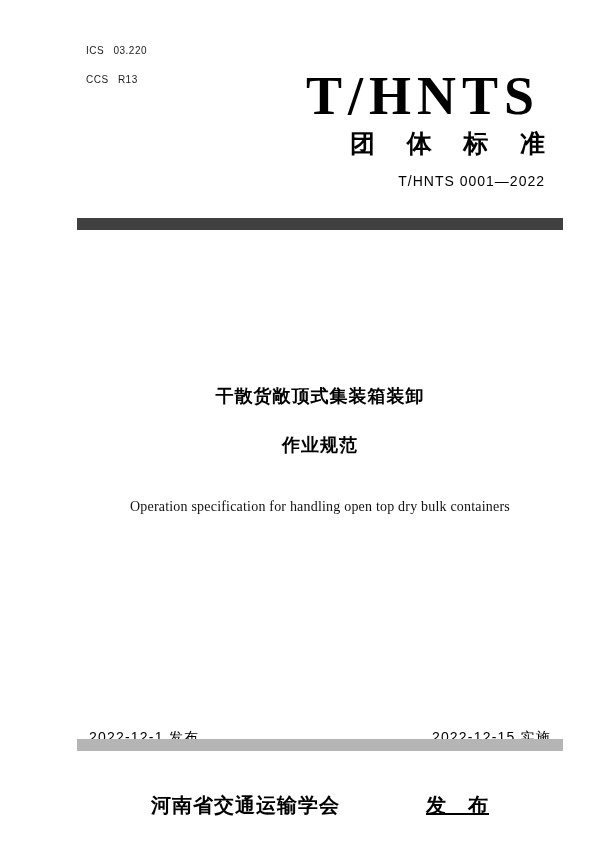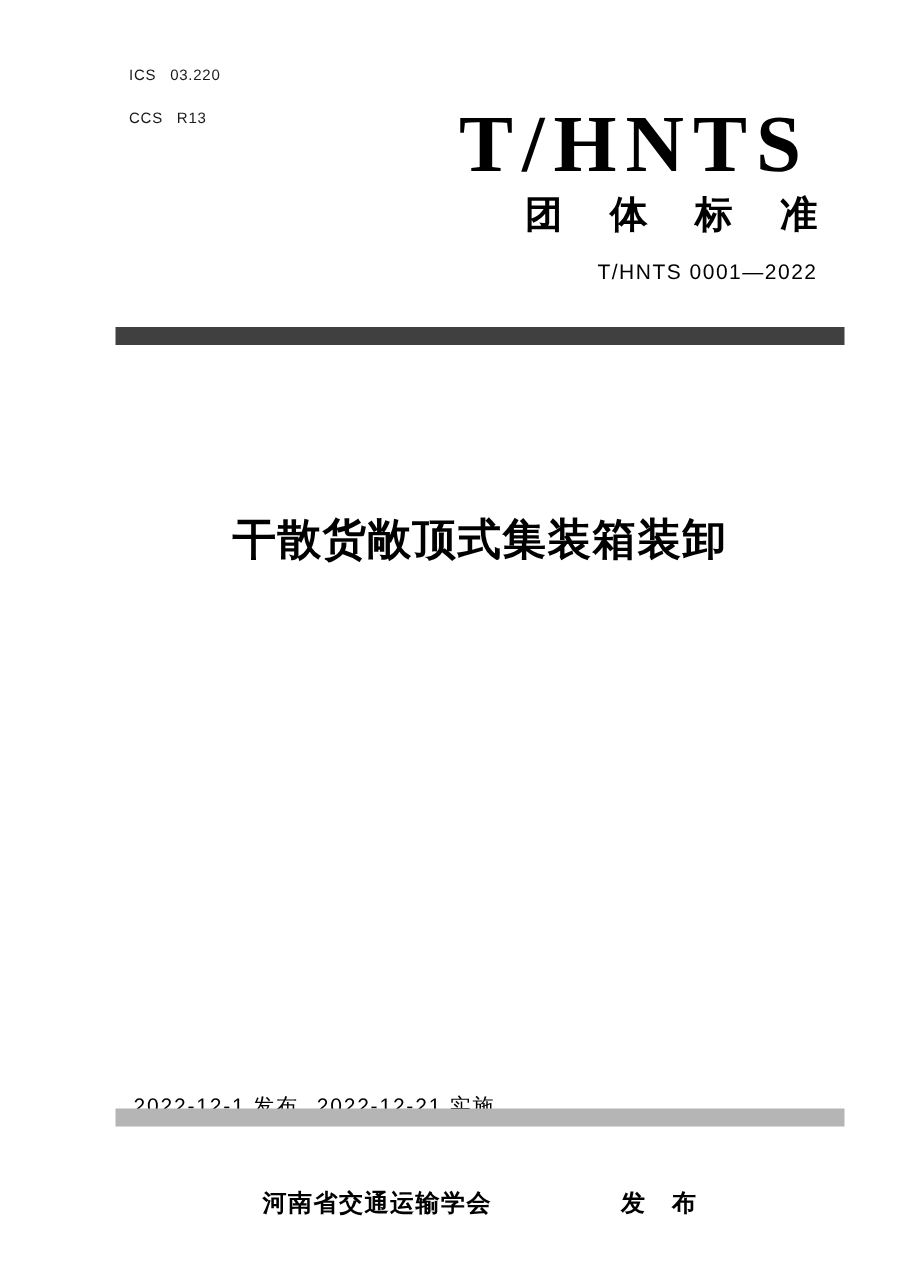--- a/index.html
+++ b/index.html
@@ -48,49 +48,50 @@
   .rule-top {
     position: absolute; left: 71px; top: 212px;
     width: 486px; height: 2px; background: #404040;
   }
 
   .title-block {
     position: absolute; left: 71px; top: 318px;
     width: 486px; text-align: center;
   }
   .title-cn {
-    font-size: 29px; font-weight: bold; line-height: 37px;
+    font-size: 18px; font-weight: bold; line-height: 37px;
     letter-spacing: 1px;
+    margin-top: 36px;
   }
   .title-en {
     margin-top: 17px;
     font-family: "Liberation Serif", serif;
     font-size: 14px; color: #111; letter-spacing: 0.2px;
   }
 
   .dates-row {
     position: absolute; left: 71px; top: 711px;
-    width: 486px; display: flex; justify-content: flex-start;
+    width: 486px; display: flex; justify-content: space-between;
     font-size: 14px; letter-spacing: 1.2px; white-space: nowrap;
   }
 
   .rule-bottom {
     position: absolute; left: 71px; top: 733px;
     width: 486px; height: 1px; background: #b5b5b5;
   }
 
   .publisher-row {
     position: absolute; left: 71px; top: 774px;
     width: 486px; display: flex; justify-content: center;
     align-items: center;
-    font-size: 16px; font-weight: bold; letter-spacing: 1px;
+    font-size: 20px; font-weight: bold; letter-spacing: 1px;
     white-space: nowrap;
     gap: 48px;
   }
-  .publisher-row .publish-label { margin-left: 26px; }
+  .publisher-row .publish-label { margin-left: 26px; text-decoration: underline; }
 </style>
 </head>
 <body>
 
 <div class="page">
 
   <div class="ics-block">
     <div>ICS 03.220</div>
     <div>CCS R13</div>
   </div>
@@ -104,26 +105,28 @@
     <span>准</span>
   </div>
 
   <div class="std-number">T/HNTS 0001—2022</div>
 
   <div class="rule-top"></div>
 
   <div class="title-block">
     <div class="title-cn">
       <div>干散货敞顶式集装箱装卸</div>
+      <div>作业规范</div>
     </div>
+    <div class="title-en">Operation specification for handling open top dry bulk containers</div>
   </div>
 
   <div class="dates-row">
     <span>2022-12-1 发布</span>
-    <span>2022-12-21 实施</span>
+    <span>2022-12-15 实施</span>
   </div>
 
   <div class="rule-bottom"></div>
 
   <div class="publisher-row">
     <span>河南省交通运输学会</span>
     <span class="publish-label">发　布</span>
   </div>
 
 </div>

